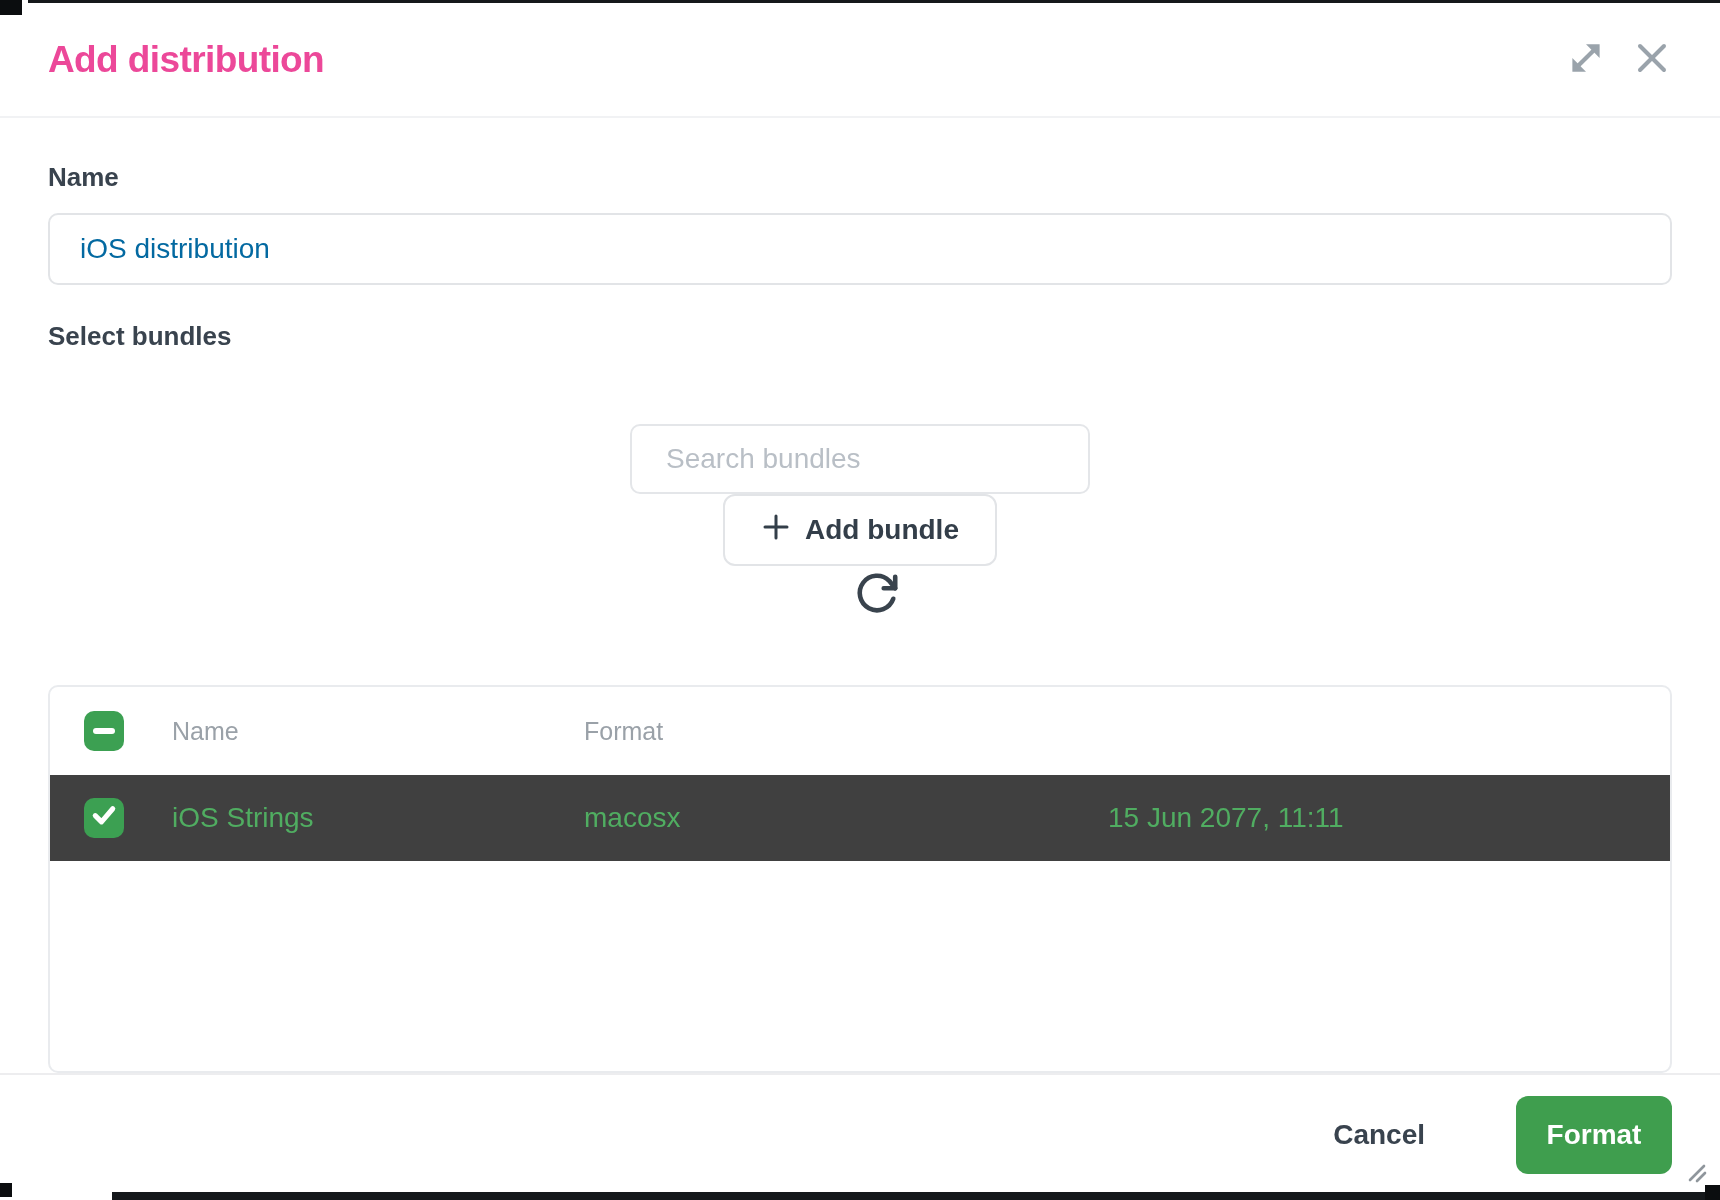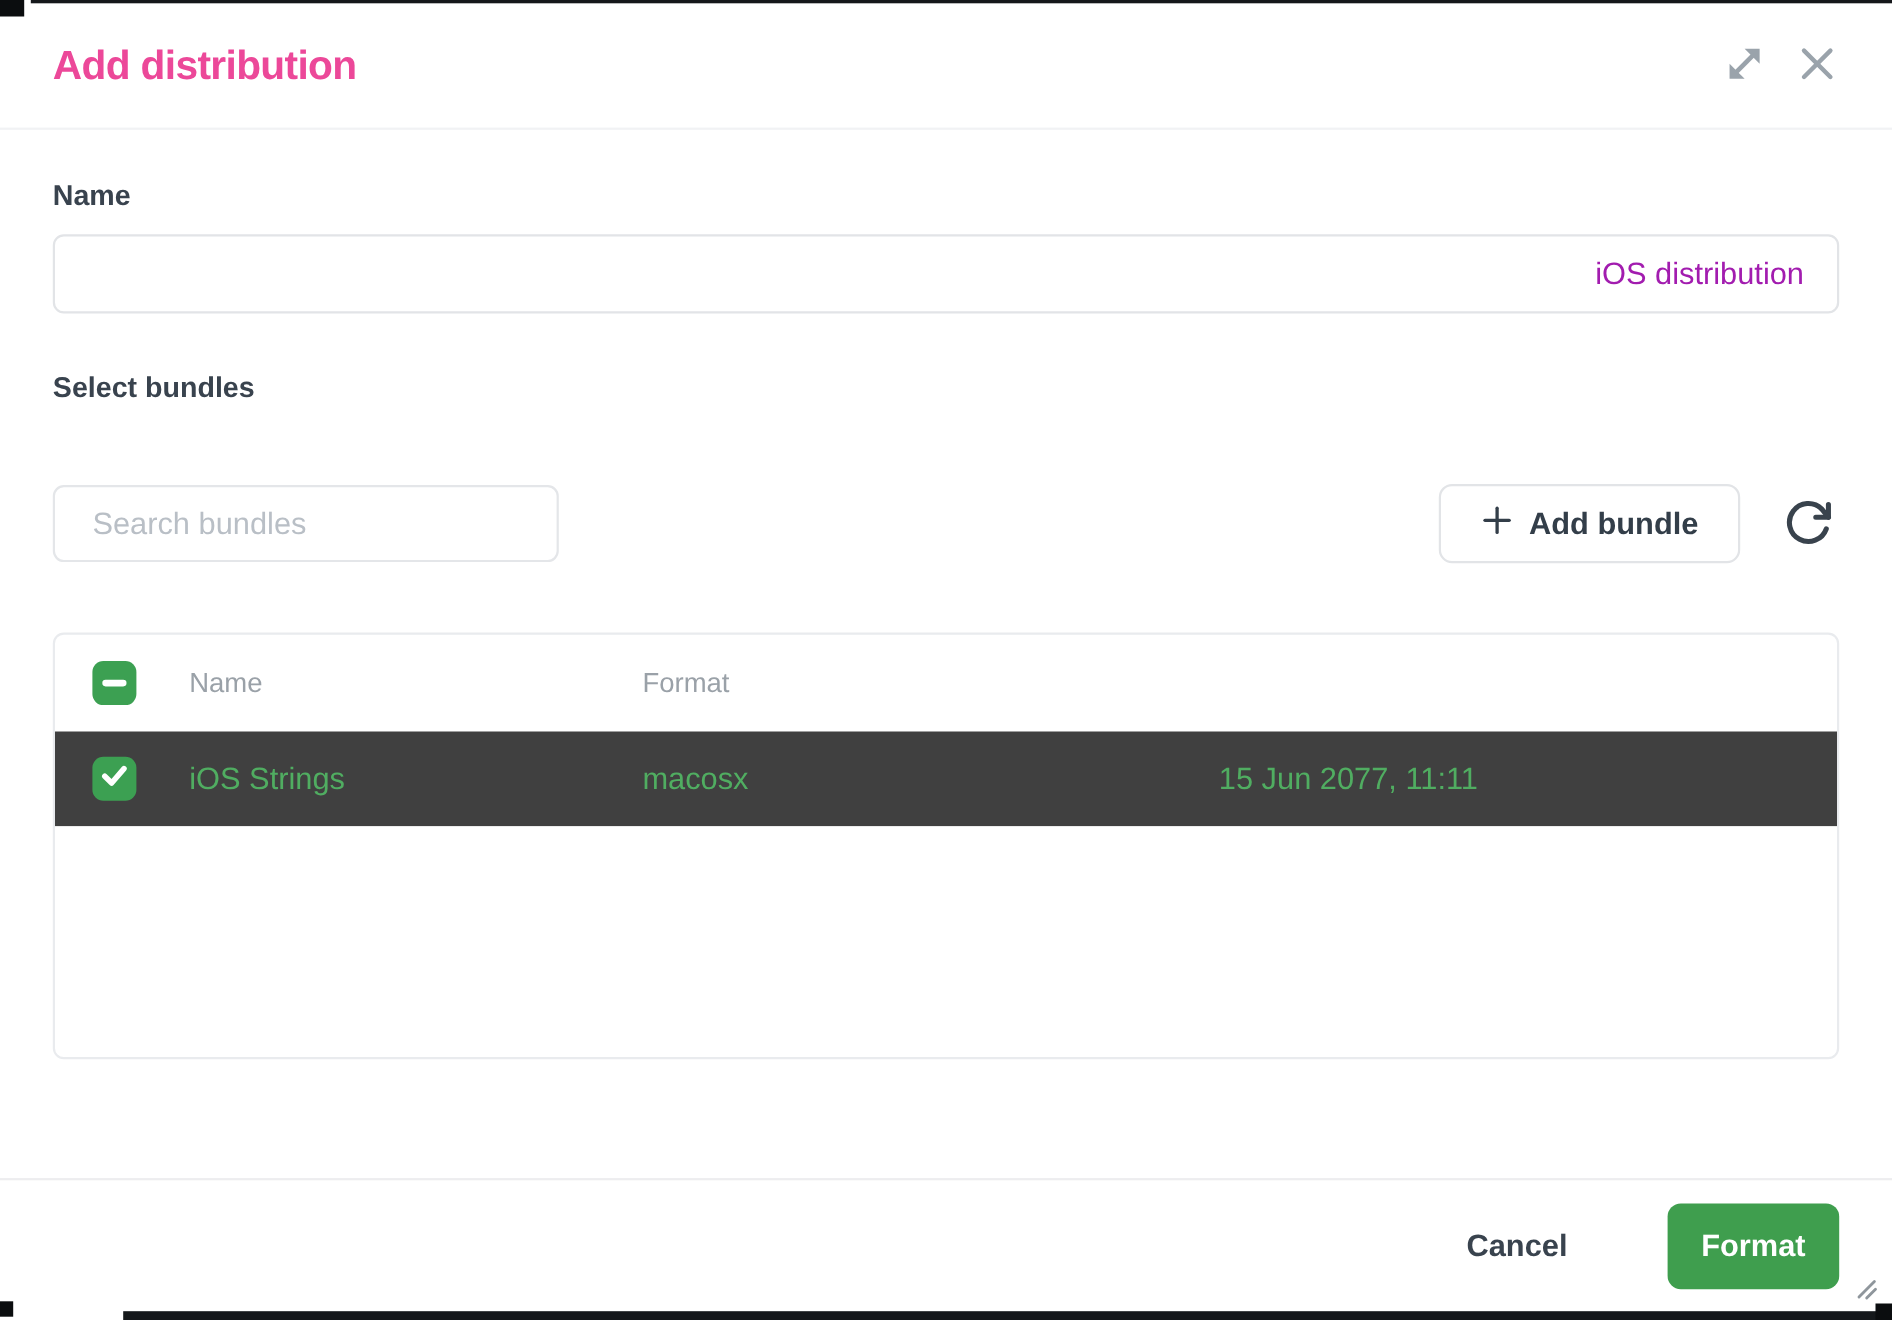--- a/index.html
+++ b/index.html
@@ -23,25 +23,25 @@
                   padding:0 44px 0 48px; border-bottom:2px solid #f1f2f4; }
   .modal-title { font-size:37px; font-weight:700; color:#ec4899; letter-spacing:-0.6px; }
   .header-actions { margin-left:auto; display:flex; align-items:center; gap:18px; }
   .icon-btn { width:48px; height:48px; display:flex; align-items:center; justify-content:center;
               background:transparent; border:none; cursor:pointer; }
 
   
   .modal-body { flex:1 1 auto; padding:0 48px; position:relative; }
   .field-label { margin-top:44px; font-size:26px; font-weight:600; color:#39434e; line-height:31px; }
   .text-input { display:block; margin-top:20px; width:100%; height:72px; border:2px solid #e2e4e7;
-                border-radius:10px; font-family:inherit; font-size:28px; color:#a21caf;
-                padding:16px 30px; outline:none; background:#fff;text-align:right; }
-  .section-label { margin-top:52px; font-size:26px; font-weight:600; color:#39434e; line-height:31px; }
+                border-radius:10px; font-family:inherit; font-size:28px; color:#0369a1;
+                padding:16px 30px; outline:none; background:#fff; }
+  .section-label { margin-top:36px; font-size:26px; font-weight:600; color:#39434e; line-height:31px; }
 
-  .controls-row { margin-top:72px; display:flex; align-items:center; }
+  .controls-row { margin-top:72px; display:flex; align-items:center;flex-direction:column; }
   .search-input { width:460px; height:70px; border:2px solid #e4e6e9; border-radius:10px;
                   font-family:inherit; font-size:28px; color:#39434e; padding:0 34px; outline:none; }
   .search-input::placeholder { color:#b9bfc6; opacity:1; }
   .controls-spacer { flex:1 1 auto; }
   .add-bundle-btn { height:72px; padding:4px 36px; background:#fff; border:2px solid #e2e4e7;
                     border-radius:12px; display:flex; align-items:center; gap:14px;
                     font-family:inherit; font-size:28px; font-weight:600; color:#333e49; cursor:pointer; }
   .refresh-btn { margin-left:34px; width:56px; height:56px; display:flex; align-items:center;
                  justify-content:center; background:transparent; border:none; cursor:pointer; }
 

